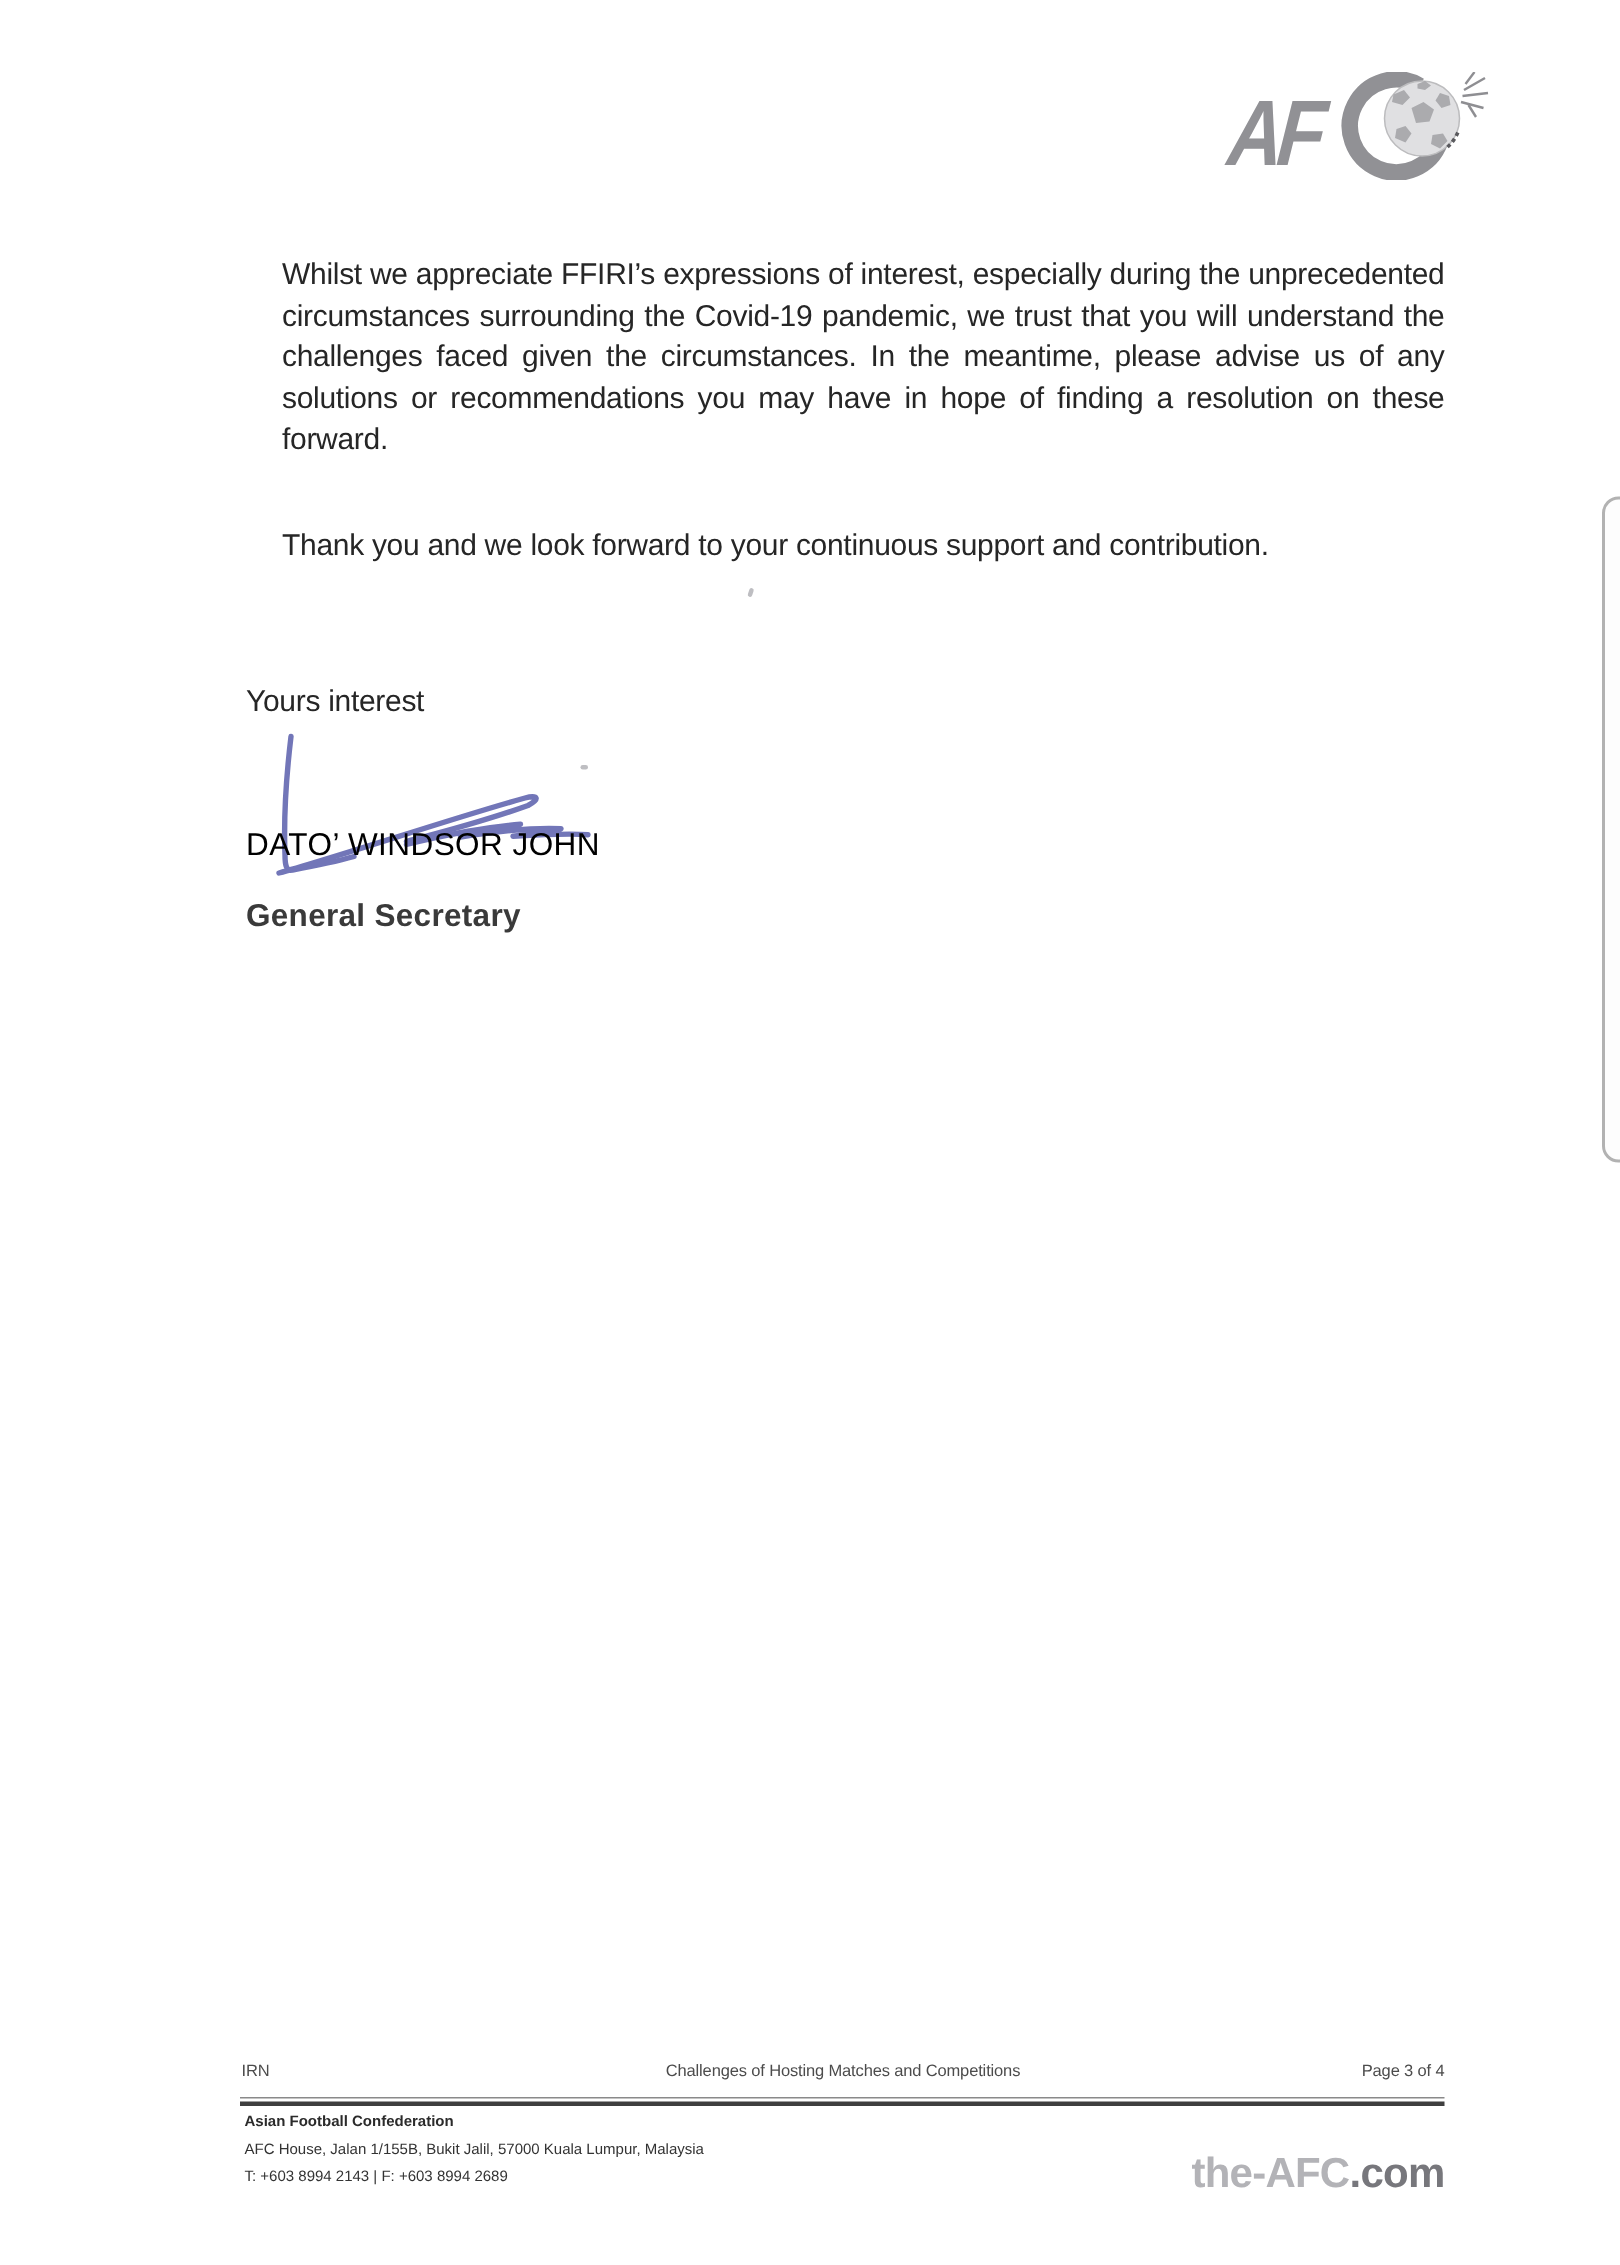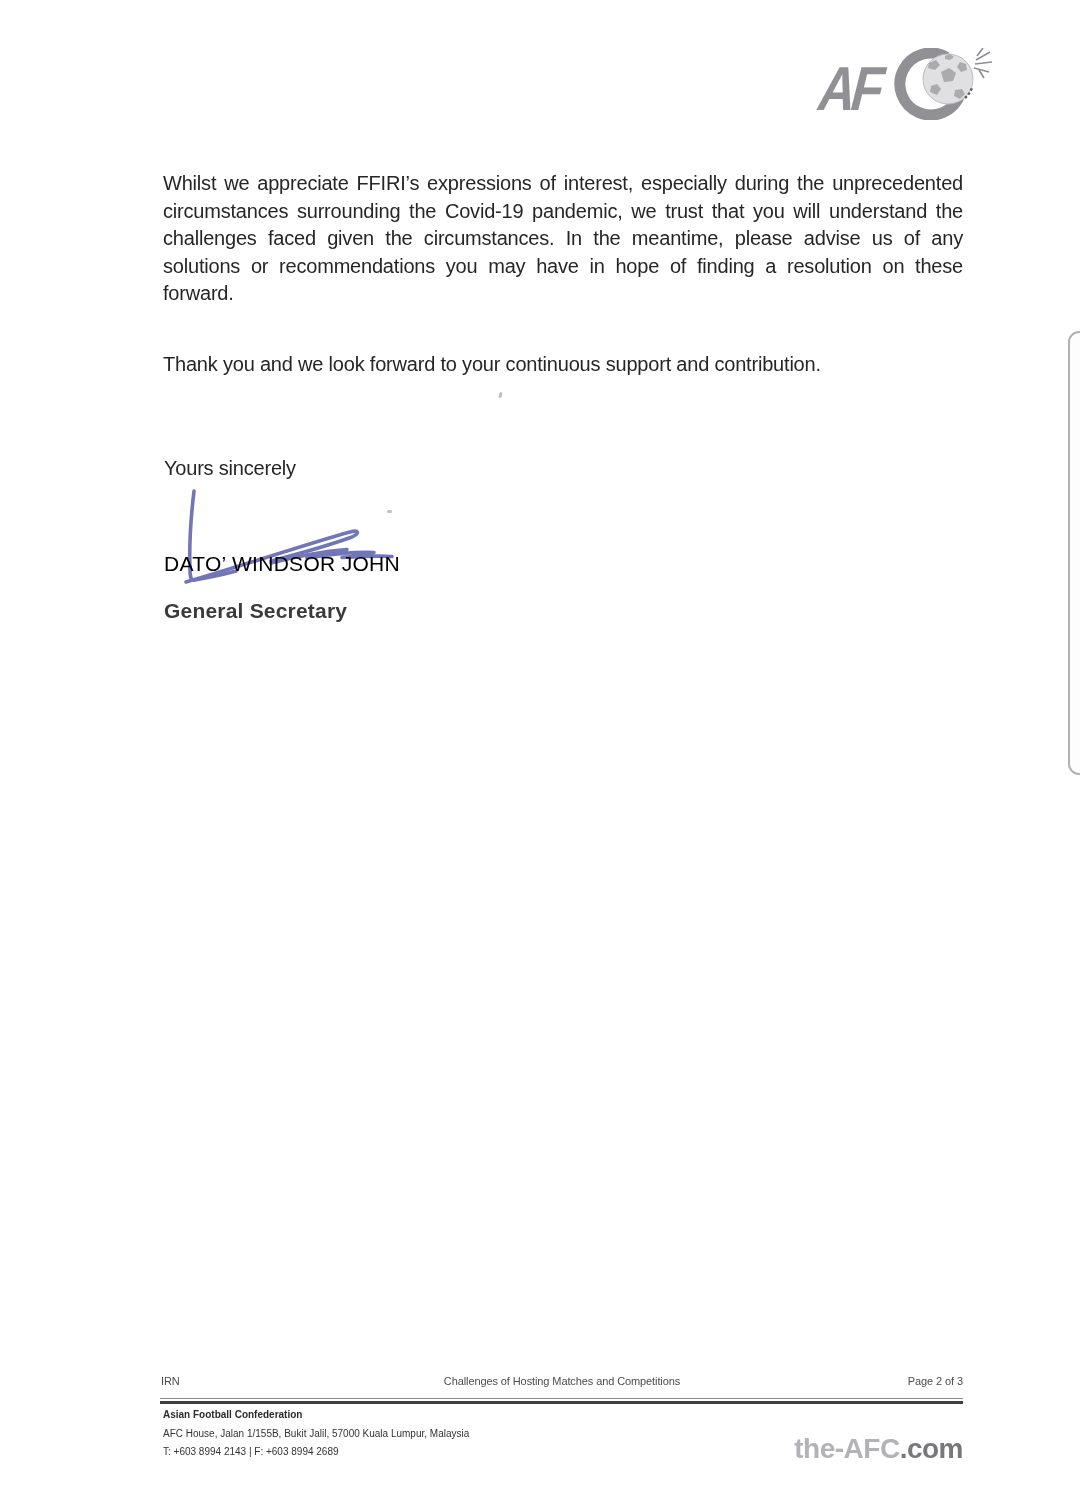--- a/index.html
+++ b/index.html
@@ -16,21 +16,21 @@
     color:#2d2d2d;
   }
 
   
   .para {
     position:absolute; left:163px; width:800px;
     font-size:20px; line-height:27.5px;
     letter-spacing:-0.2px;
     color:#262626;
   }
-  .para .jline { text-align:justify; text-align-last:justify; }
+  .para .jline { text-align:justify; text-align-last:justify;margin-left:25px; }
   .para .jline.last { text-align:left; text-align-last:left; }
 
   .salutation {
     position:absolute; left:164px; top:457px;
     font-size:20px; color:#262626; letter-spacing:-0.2px;
   }
 
   .sig-wrap { position:absolute; left:178px; top:486px; width:232px; height:108px; }
 
   .sig-name {
@@ -129,42 +129,42 @@
       <div class="jline">circumstances surrounding the Covid-19 pandemic, we trust that you will understand the</div>
       <div class="jline">challenges faced given the circumstances. In the meantime, please advise us of any</div>
       <div class="jline">solutions or recommendations you may have in hope of finding a resolution on these</div>
       <div class="jline last">forward.</div>
     </div>
 
   <div class="para" style="top:351px">
     <div class="jline last">Thank you and we look forward to your continuous support and contribution.</div>
   </div>
 
-  <div class="salutation">Yours sincerely</div>
+  <div class="salutation">Yours interest</div>
 
   <svg class="sig-wrap" viewBox="0 0 232 108" aria-hidden="true">
     <g fill="none" stroke="#7276b8" stroke-width="3.6" stroke-linecap="round" stroke-linejoin="round">
       <path d="M16,5 C13,30 11,58 12,84 C12,91 13,95 17,94 C28,92 44,89 58,85"></path>
       <path d="M8,96 C45,86 125,59 172,46 C181,43.5 182,47 174,51 C142,62.5 112,70 93,75"></path>
       <path d="M93,77 C120,70 150,65 169,63.5 C158,67 141,70 129,72 C152,68.5 181,65.5 196,66.5 C187,68.5 174,70.5 164,71.5 C181,70.5 202,69.5 214,70.5"></path>
     </g>
   </svg>
 
   <div class="sig-name">DATO’ WINDSOR JOHN</div>
   <div class="sig-title">General Secretary</div>
 
   <div class="speck speck1"></div>
   <div class="speck speck2"></div>
 
   <div class="scroll-thumb"></div>
 
   <div class="footer-row">
     <span class="left">IRN</span>
     <span class="center">Challenges of Hosting Matches and Competitions</span>
-    <span class="right">Page 2 of 3</span>
+    <span class="right">Page 3 of 4</span>
   </div>
 
   <div class="rule">
     <div class="thin"></div>
     <div class="thick"></div>
   </div>
 
   <div class="org-block">
     <div class="org-name">Asian Football Confederation</div>
     <div>AFC House, Jalan 1/155B, Bukit Jalil, 57000 Kuala Lumpur, Malaysia</div>

